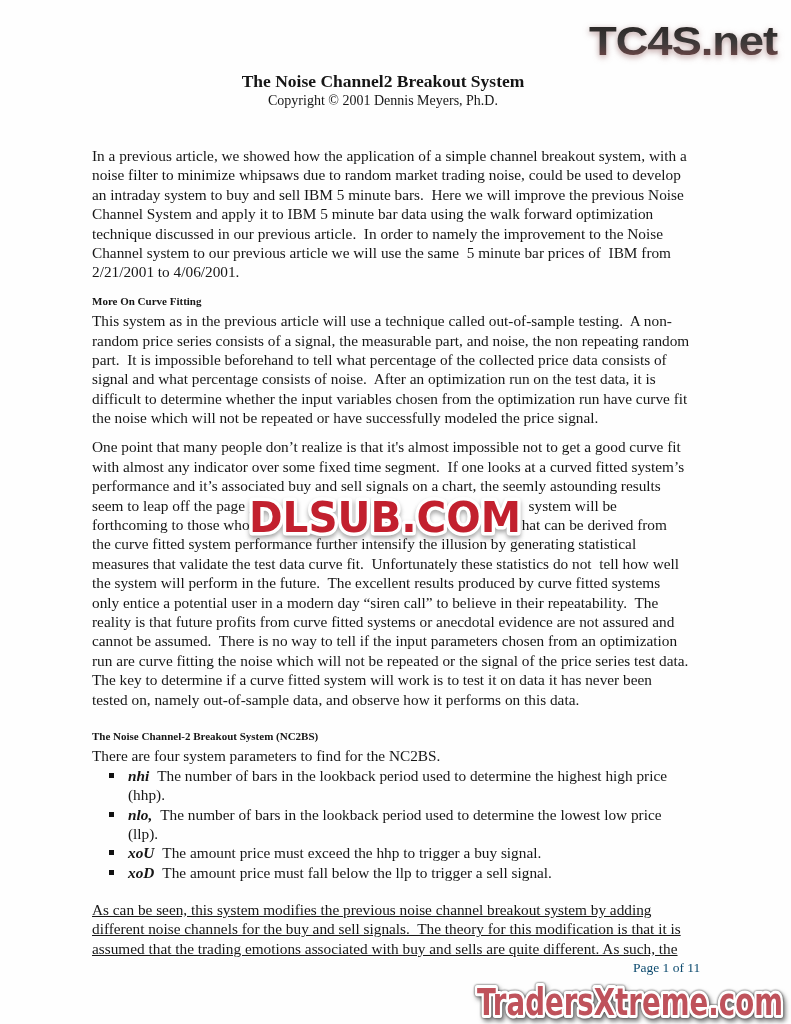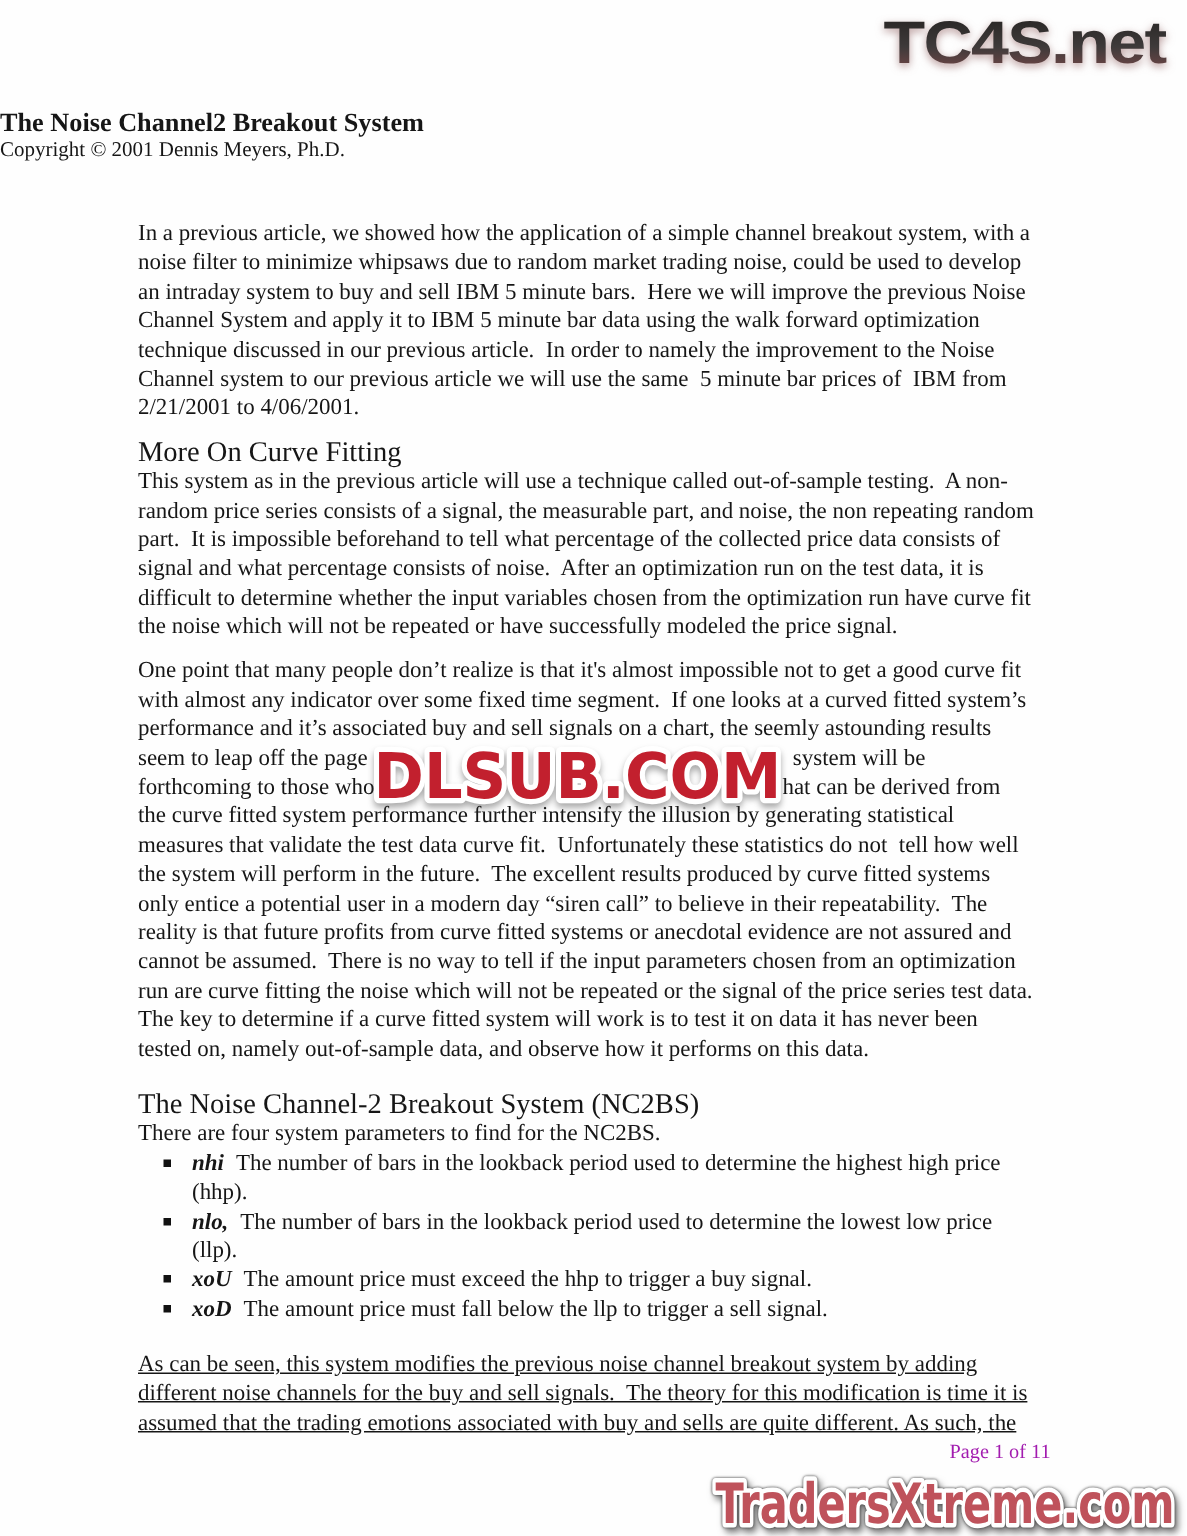--- a/index.html
+++ b/index.html
@@ -7,45 +7,45 @@
     width: 791px; height: 1024px;
     background: #ffffff;
     font-family: "Liberation Serif", serif;
     color: #161616;
     position: relative;
     overflow: hidden;
   }
   .page { position: absolute; inset: 0; background: #fefefe; }
 
   
-  .logo-top { position: absolute; top: 6px; right: 8px; }
+  .logo-top { position: absolute; top: 19px; right: 8px; }
   .tc4s-text {
     font-family: "Liberation Sans", sans-serif;
     font-weight: bold;
     font-size: 40px;
     letter-spacing: -1px;
   }
   .logo-top svg { filter: drop-shadow(0 2px 3px rgba(130,75,75,.55)); }
 
   
-  .title-block { position: absolute; top: 70px; left: 0; width: 734px; }
+  .title-block { position: absolute; top: 70px; left: 16px; width: 734px; text-align: center; }
   .doc-title { font-size: 17.5px; font-weight: bold; line-height: 22px; }
   .doc-subtitle { font-size: 14px; line-height: 17px; }
 
   
   .content { position: absolute; top: 146px; left: 92px; width: 640px; }
   .line {
     white-space: pre;
     font-size: 15.3px;
     line-height: 19.4px;
     height: 19.4px;
   }
   .sec-heading {
-    font-weight: normal;
-    font-size: 19px;
+    font-weight: bold;
+    font-size: 11px;
     line-height: 19.4px; height: 19.4px;
     white-space: pre;
   }
   .h-mocf { margin-top: 10px; }
   .gap-before { margin-top: 10px; }
   .h-nc2bs { margin-top: 18px; }
   .gap-before-lg { margin-top: 18px; text-decoration: underline; }
   .obscured-gap { display: inline-block; width: 272px; }
 
   
@@ -65,21 +65,21 @@
     font-weight: bold;
     font-size: 42px;
     fill: var(--watermark-red, #c2202e);
     stroke: #ffffff;
     stroke-width: 7px;
     stroke-linejoin: round;
     paint-order: stroke fill;
   }
 
   
-  .page-num { position: absolute; left: 633px; top: 960px; font-size: 13.5px; color: #a21caf; }
+  .page-num { position: absolute; left: 633px; top: 960px; font-size: 13.5px; color: #0c4a6e; }
   .logo-bottom { position: absolute; left: 470px; top: 979px; }
   .logo-bottom svg { filter: drop-shadow(0 0 1px #3a3a3a) drop-shadow(2px 3px 2px rgba(60,60,60,.65)); }
   .tx-text {
     font-family: "DejaVu Sans", sans-serif;
     font-weight: bold;
     font-size: 37px;
     fill: var(--bottom-logo-red, #bf525b);
     stroke: #ffffff;
     stroke-width: 6px;
     stroke-linejoin: round;
@@ -174,21 +174,21 @@
       <div class="bullet">
         <span class="marker"></span>
         <div class="line"><span class="term">xoD</span><span>The amount price must fall below the llp to trigger a sell signal.</span></div>
 
       </div>
 
     </div>
 
     <div class="para gap-before-lg">
         <div class="line">As can be seen, this system modifies the previous noise channel breakout system by adding</div>
-        <div class="line">different noise channels for the buy and sell signals.  The theory for this modification is time it is</div>
+        <div class="line">different noise channels for the buy and sell signals.  The theory for this modification is that it is</div>
         <div class="line">assumed that the trading emotions associated with buy and sells are quite different. As such, the</div>
       </div>
 
   </div>
 
   <div class="watermark">
     <svg width="290" height="60" viewBox="0 0 290 60">
       <text class="dlsub-text" x="145" y="44" text-anchor="middle" textLength="272" lengthAdjust="spacingAndGlyphs">DLSUB.COM</text>
     </svg>
   </div>

